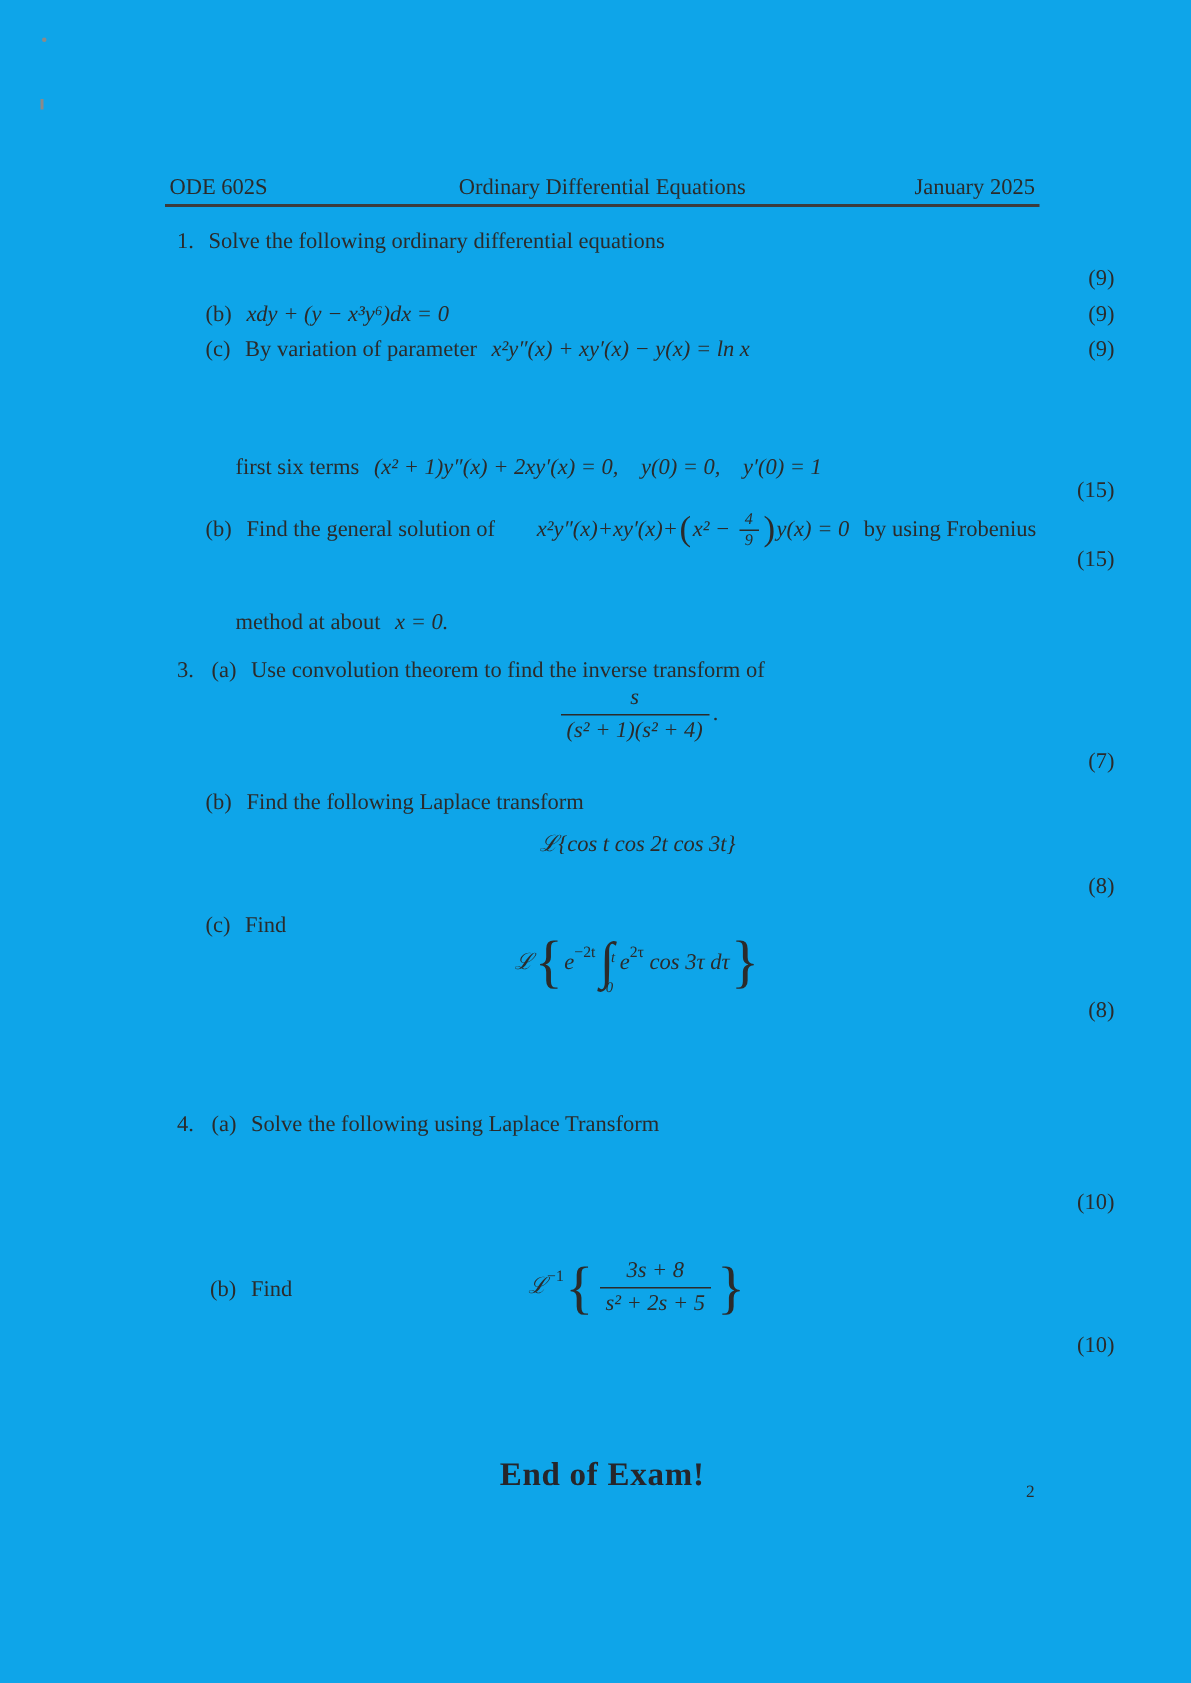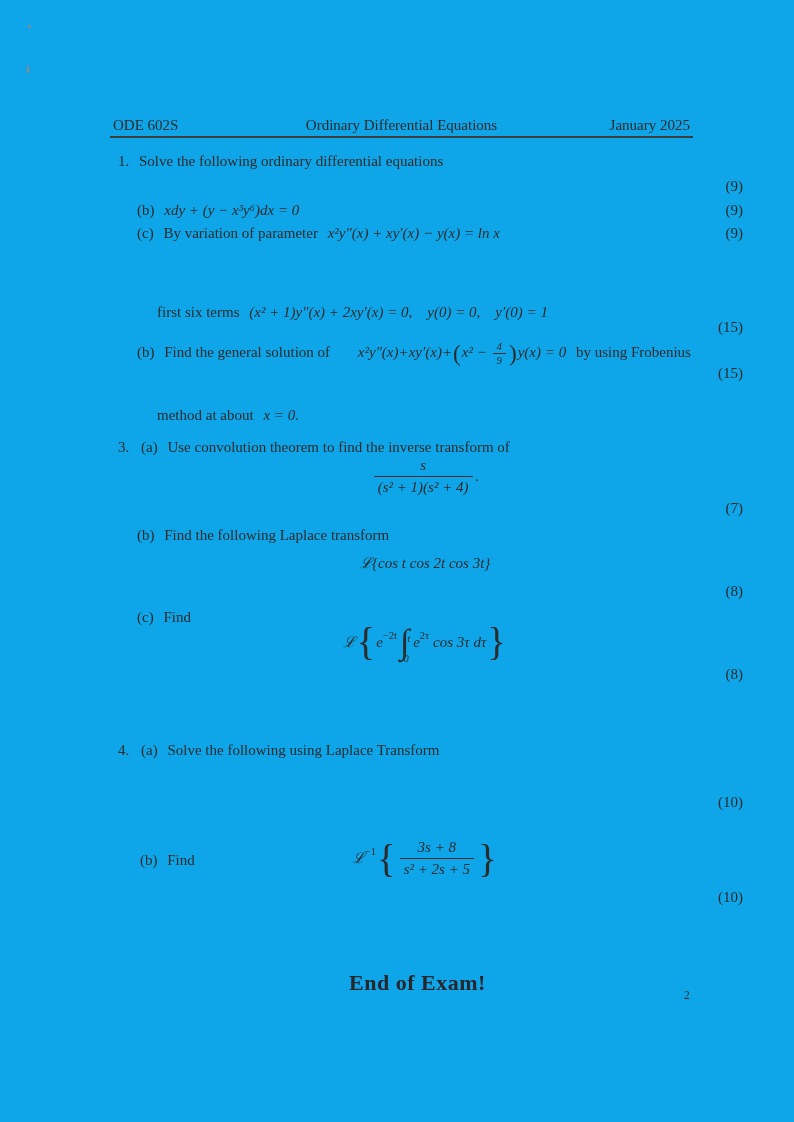--- a/index.html
+++ b/index.html
@@ -30,21 +30,21 @@
   .mfrac.small{font-size:0.72em;line-height:1.05;margin:0 2px;}
   .mfrac.small .den{border-top-width:1px;}
   .mint{display:inline-flex;align-items:center;margin:0 3px;}
   .igl{font-style:normal;font-size:2.3em;line-height:1;display:inline-block;}
   .ilim{display:inline-flex;flex-direction:column;justify-content:space-between;height:2.5em;font-size:0.66em;font-style:italic;padding:1px 0;margin-left:-2px;}
   .ilim .bot{margin-left:-5px;}
   .header-row{position:absolute;left:110px;top:115px;width:583px;height:20px;}
   .header-row .hl{position:absolute;left:3px;}
   .header-row .hc{position:absolute;left:0;right:0;text-align:center;}
   .header-row .hr{position:absolute;right:3px;}
-  .end-exam{position:absolute;left:126px;top:973px;width:583px;text-align:center;
+  .end-exam{position:absolute;left:110px;top:973px;width:583px;text-align:center;
     font-size:22px;font-weight:bold;letter-spacing:0.5px;color:#26262b;}
   .pagenum{position:absolute;left:684px;top:985px;font-size:11.5px;}
   .speck{position:absolute;background:#8a8a8a;}
 </style>
 </head>
 <body>
 
 <div class="page">
 
   <div class="speck" style="left:28px;top:25px;width:3px;height:3px;border-radius:50%;"></div>

